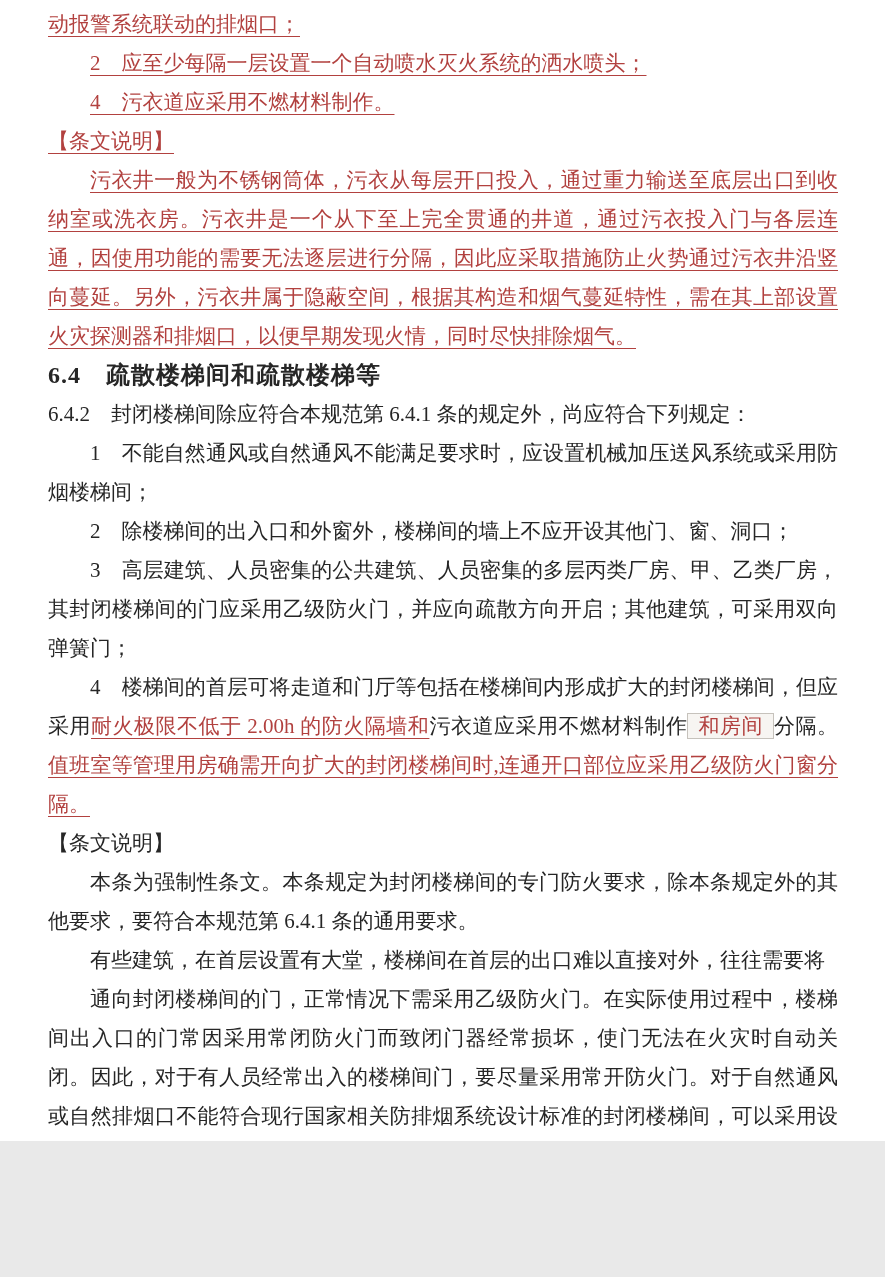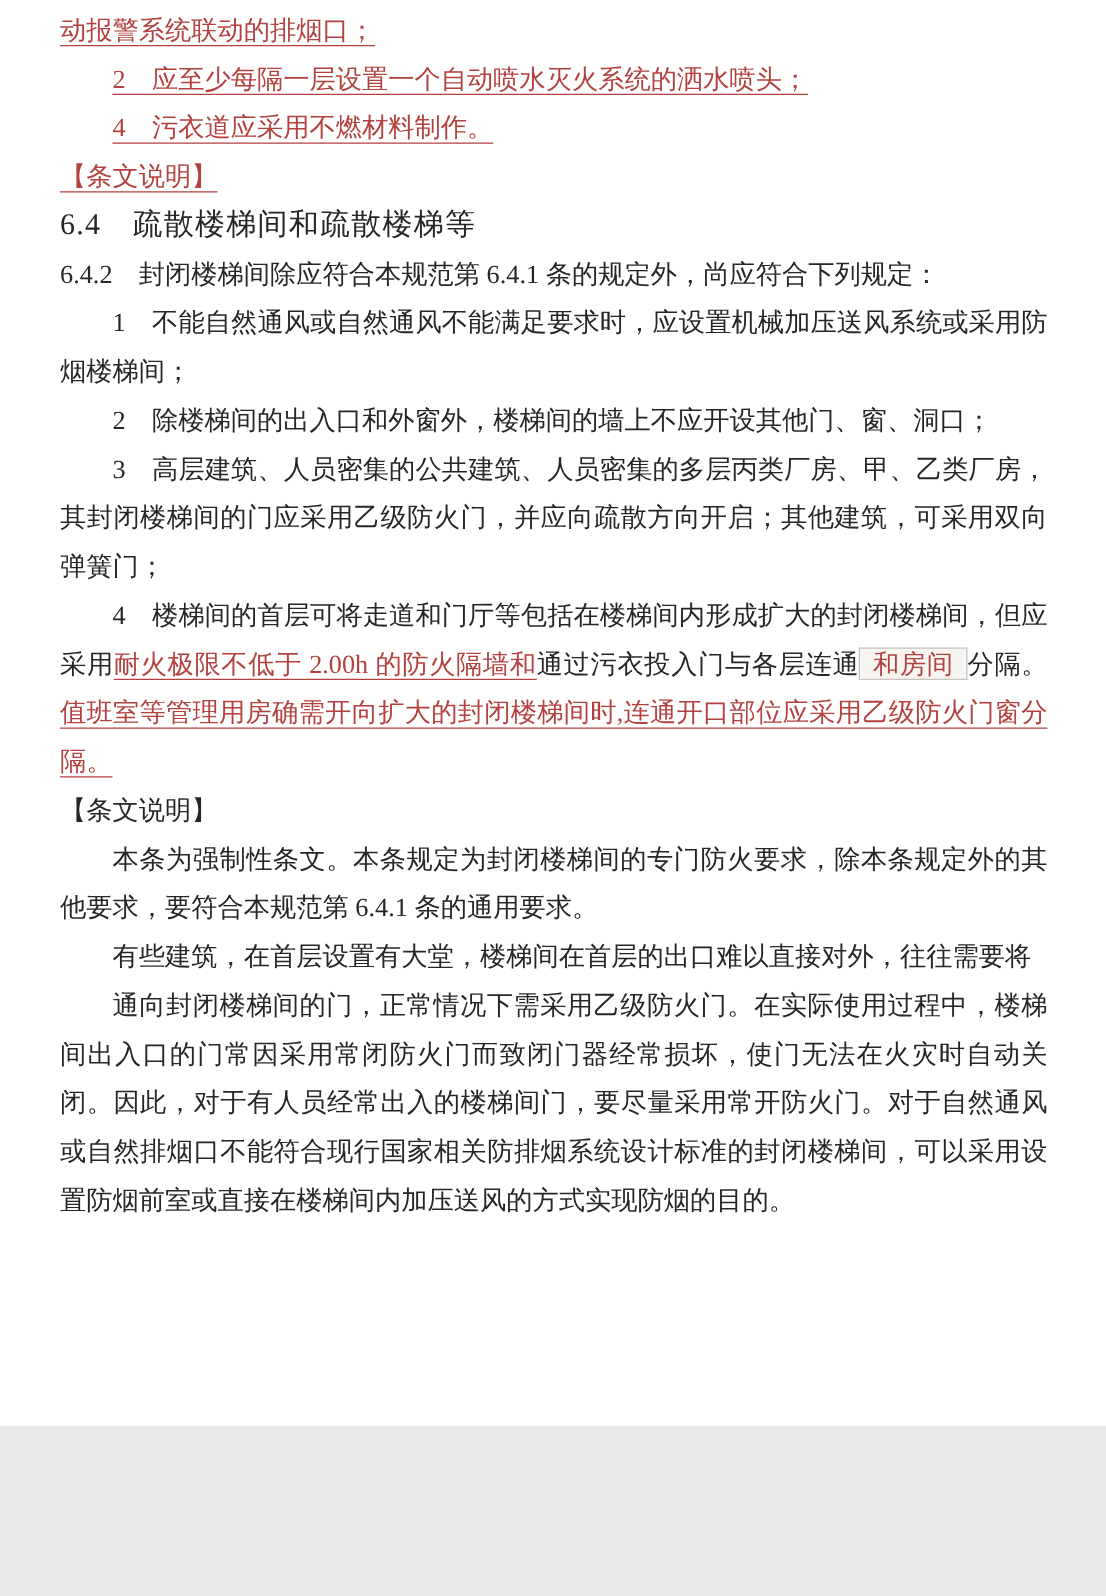--- a/index.html
+++ b/index.html
@@ -31,21 +31,21 @@
   .boxed{
     color:var(--red,#b2413f);
     border:1px solid var(--box_border,#c6c2bc);
     background:var(--box_bg,#f7f5f2);
     padding:0 10px;
   }
   .heading{
     margin:8px 0 12px 0;
     font-size:24px;
     line-height:39px;
-    font-weight:normal;
+    font-weight:bold;
     text-align:center;
     color:var(--ink,#1f1f1f);
     letter-spacing:1px;
   }
   
   .wm-gray{
     position:absolute;
     top:1214px;right:-8px;
     z-index:2;
     font-size:31px;
@@ -90,29 +90,30 @@
 
 <div class="page">
 
   <div class="content">
 
     <p class="red">动报警系统联动的排烟口；</p>
     <p class="red ind">2　应至少每隔一层设置一个自动喷水灭火系统的洒水喷头；</p>
     <p class="red ind">4　污衣道应采用不燃材料制作。</p>
 
     <p class="red">【条文说明】</p>
+    <p class="red ind">污衣井一般为不锈钢筒体，污衣从每层开口投入，通过重力输送至底层出口到收纳室或洗衣房。污衣井是一个从下至上完全贯通的井道，通过污衣投入门与各层连通，因使用功能的需要无法逐层进行分隔，因此应采取措施防止火势通过污衣井沿竖向蔓延。另外，污衣井属于隐蔽空间，根据其构造和烟气蔓延特性，需在其上部设置火灾探测器和排烟口，以便早期发现火情，同时尽快排除烟气。</p>
 
     <p class="heading">6.4　疏散楼梯间和疏散楼梯等</p>
 
     <p>6.4.2　封闭楼梯间除应符合本规范第 6.4.1 条的规定外，尚应符合下列规定：</p>
     <p class="ind">1　不能自然通风或自然通风不能满足要求时，应设置机械加压送风系统或采用防烟楼梯间；</p>
     <p class="ind">2　除楼梯间的出入口和外窗外，楼梯间的墙上不应开设其他门、窗、洞口；</p>
     <p class="ind">3　高层建筑、人员密集的公共建筑、人员密集的多层丙类厂房、甲、乙类厂房，其封闭楼梯间的门应采用乙级防火门，并应向疏散方向开启；其他建筑，可采用双向弹簧门；</p>
 
-    <p class="ind"><span>4　楼梯间的首层可将走道和门厅等包括在楼梯间内形成扩大的封闭楼梯间，但应采用</span><span class="red">耐火极限不低于 2.00h 的防火隔墙和</span><span>通过污衣投入门与各层连通</span><span class="boxed">和房间</span><span>分隔。</span><span class="red">值班室等管理用房确需开向扩大的封闭楼梯间时,连通开口部位应采用乙级防火门窗分隔。</span></p>
+    <p class="ind"><span>4　楼梯间的首层可将走道和门厅等包括在楼梯间内形成扩大的封闭楼梯间，但应采用</span><span class="red">耐火极限不低于 2.00h 的防火隔墙和</span><span>污衣道应采用不燃材料制作</span><span class="boxed">和房间</span><span>分隔。</span><span class="red">值班室等管理用房确需开向扩大的封闭楼梯间时,连通开口部位应采用乙级防火门窗分隔。</span></p>
 
     <p>【条文说明】</p>
     <p class="ind">本条为强制性条文。本条规定为封闭楼梯间的专门防火要求，除本条规定外的其他要求，要符合本规范第 6.4.1 条的通用要求。</p>
     <p class="ind">有些建筑，在首层设置有大堂，楼梯间在首层的出口难以直接对外，往往需要将</p>
     <p class="ind">通向封闭楼梯间的门，正常情况下需采用乙级防火门。在实际使用过程中，楼梯间出入口的门常因采用常闭防火门而致闭门器经常损坏，使门无法在火灾时自动关闭。因此，对于有人员经常出入的楼梯间门，要尽量采用常开防火门。对于自然通风或自然排烟口不能符合现行国家相关防排烟系统设计标准的封闭楼梯间，可以采用设置防烟前室或直接在楼梯间内加压送风的方式实现防烟的目的。</p>
 
   </div>
 
   <div class="wm-gray">消防百事通</div>
   <div class="wm-bubble"></div>

